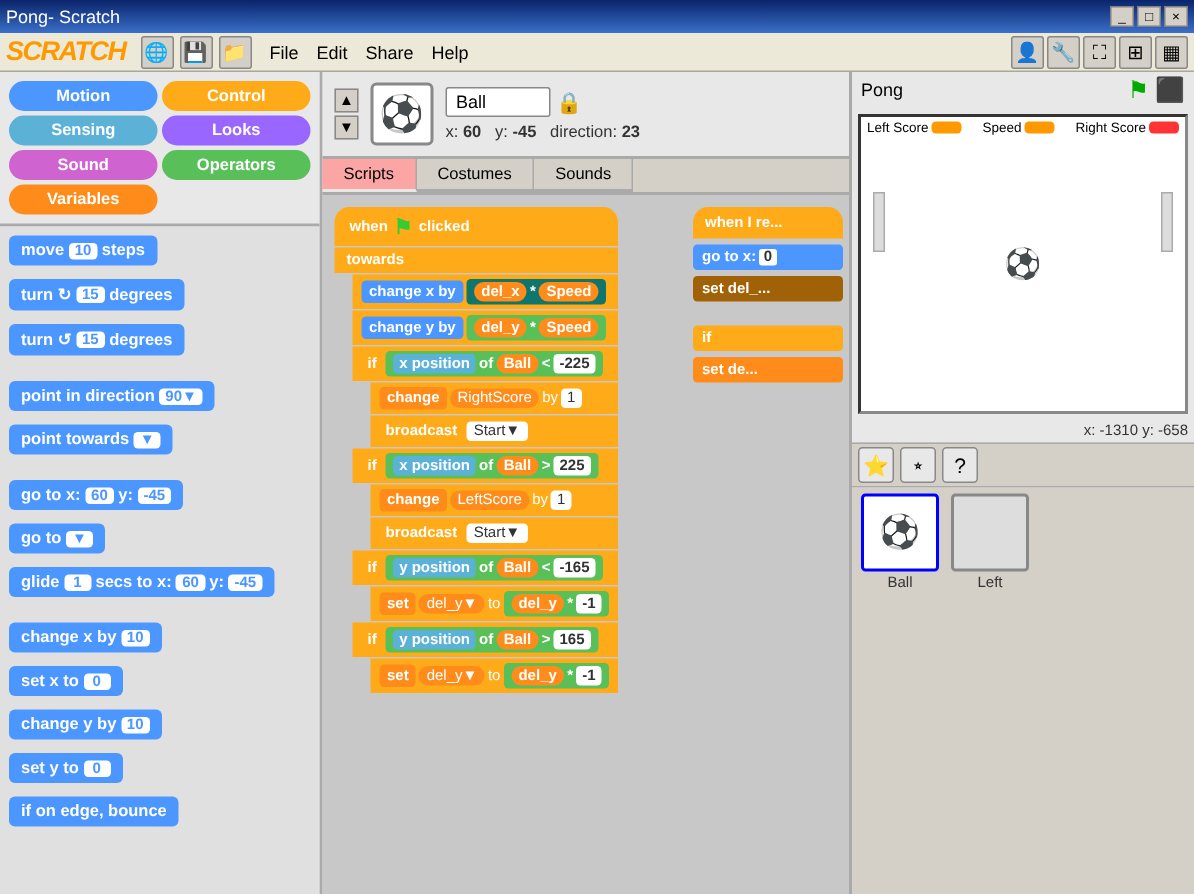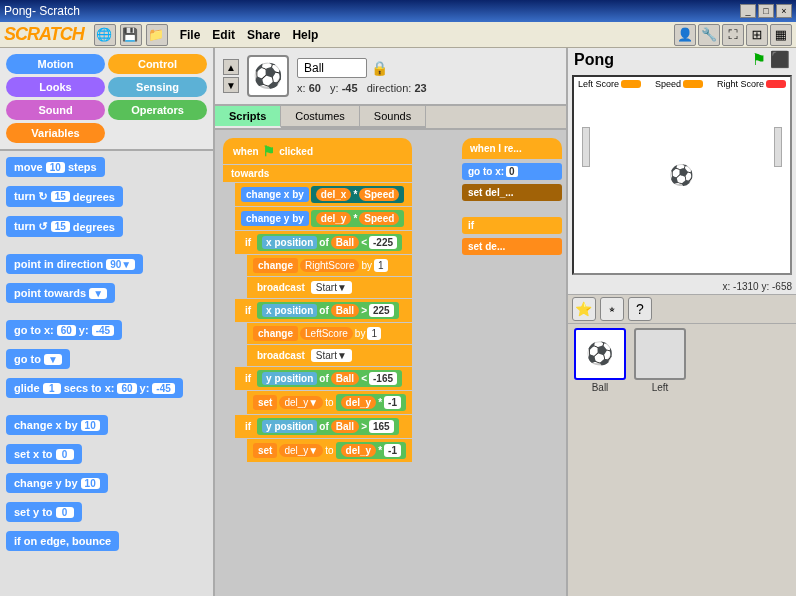--- a/index.html
+++ b/index.html
@@ -39,21 +39,21 @@
     }
     .scratch-logo { font-weight: bold; font-size: 18px; color: #f90; letter-spacing: -1px; margin-right: 6px; font-style: italic; }
     .toolbar-icon {
       width: 22px; height: 22px;
       background: #d4d0c8;
       border: 1px solid #888;
       border-radius: 2px;
       display: flex; align-items: center; justify-content: center;
       cursor: pointer; font-size: 13px;
     }
-    .menu-items { display: flex; gap: 12px; margin-left: 8px; font-weight: bold; }
+    .menu-items { display: flex; gap: 12px; margin-left: 8px; }
     .menu-item { font-size: 12px; cursor: pointer; color: #000; }
     .toolbar-icons-right { margin-left: auto; display: flex; gap: 2px; }
 
     
     #main { display: flex; height: calc(596px - 22px - 26px); }
 
     
     #blocks-panel {
       width: 215px;
       background: #ddd;
@@ -161,23 +161,23 @@
     }
     .script-tab {
       padding: 4px 14px;
       font-size: 11px;
       cursor: pointer;
       background: #d4d0c8;
       border-right: 1px solid #aaa;
       border-bottom: 2px solid #aaa;
     }
     .script-tab.active {
-      background: #86efac;
+      background: #fca5a5;
       border-bottom: 2px solid #e8e8e8;
-      font-weight: bold;
+      font-weight: normal;
     }
 
     #script-area {
       flex: 1;
       background: #c8c8c8;
       overflow: hidden;
       position: relative;
       padding: 8px;
     }
 
@@ -198,21 +198,21 @@
       position: relative;
       overflow: hidden;
     }
     #stage-title-bar {
       display: flex;
       justify-content: space-between;
       align-items: center;
       padding: 2px 6px;
       background: #e8e8e8;
     }
-    .stage-title { font-size: 16px; font-weight: bold; }
+    .stage-title { font-size: 12px; font-weight: normal; }
     .stage-btn { font-size: 16px; cursor: pointer; }
     .stage-btn-red { color: #c00; }
     .stage-btn-green { color: #0a0; }
     .stage-paddle {
       position: absolute;
       width: 8px;
       height: 40px;
       background: #ddd;
       border: 1px solid #aaa;
     }
@@ -327,22 +327,22 @@
     <div class="toolbar-icon">▦</div>
   </div>
 </div>
 
 <div id="main">
 
   <div id="blocks-panel">
     <div id="block-categories">
       <div class="block-cat cat-motion">Motion</div>
       <div class="block-cat cat-control">Control</div>
+      <div class="block-cat cat-sensing">Sensing</div>
       <div class="block-cat cat-looks">Looks</div>
-      <div class="block-cat cat-sensing">Sensing</div>
       <div class="block-cat cat-sound">Sound</div>
       <div class="block-cat cat-operators">Operators</div>
       <div class="block-cat cat-variables">Variables</div>
     </div>
     <div id="block-list">
       <div style="margin-bottom:5px;">
         <div class="block-item block-motion">move <span class="block-num">10</span> steps</div>
       </div>
       <div style="margin-bottom:5px;">
         <div class="block-item block-motion">turn ↻ <span class="block-num">15</span> degrees</div>

